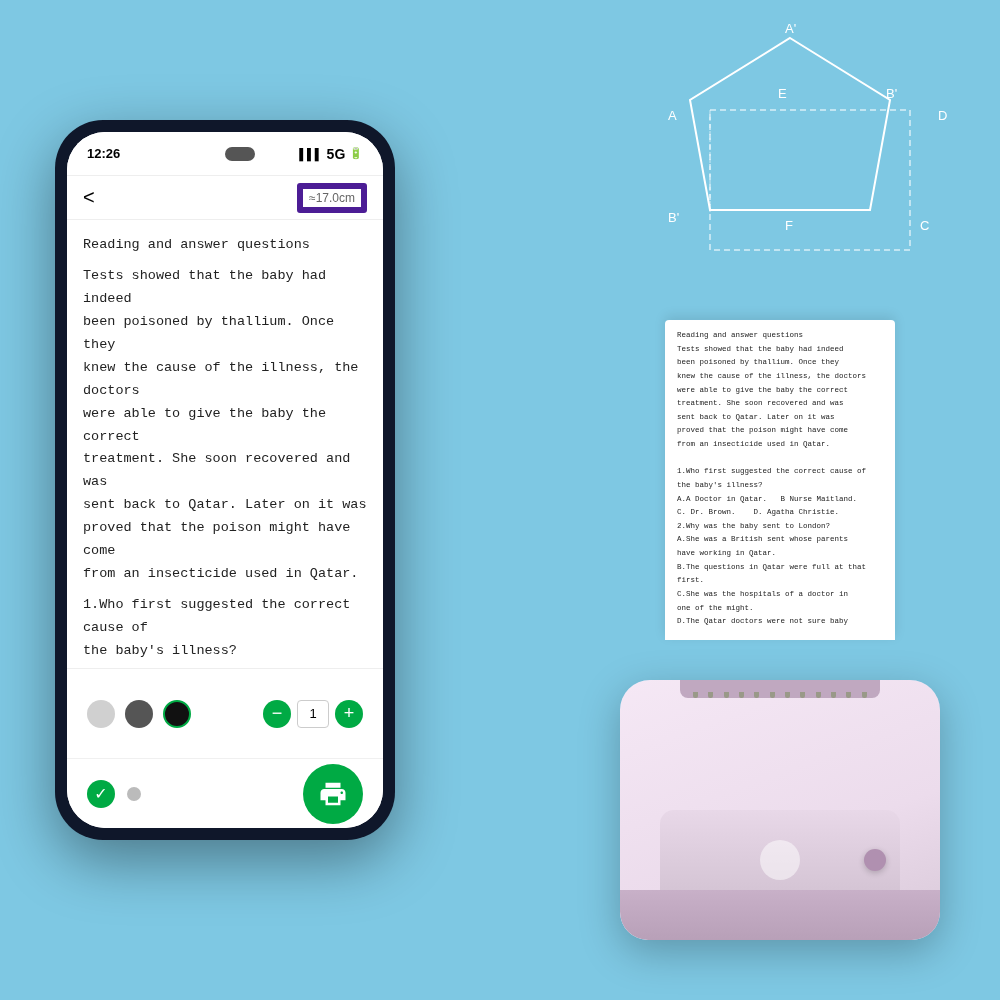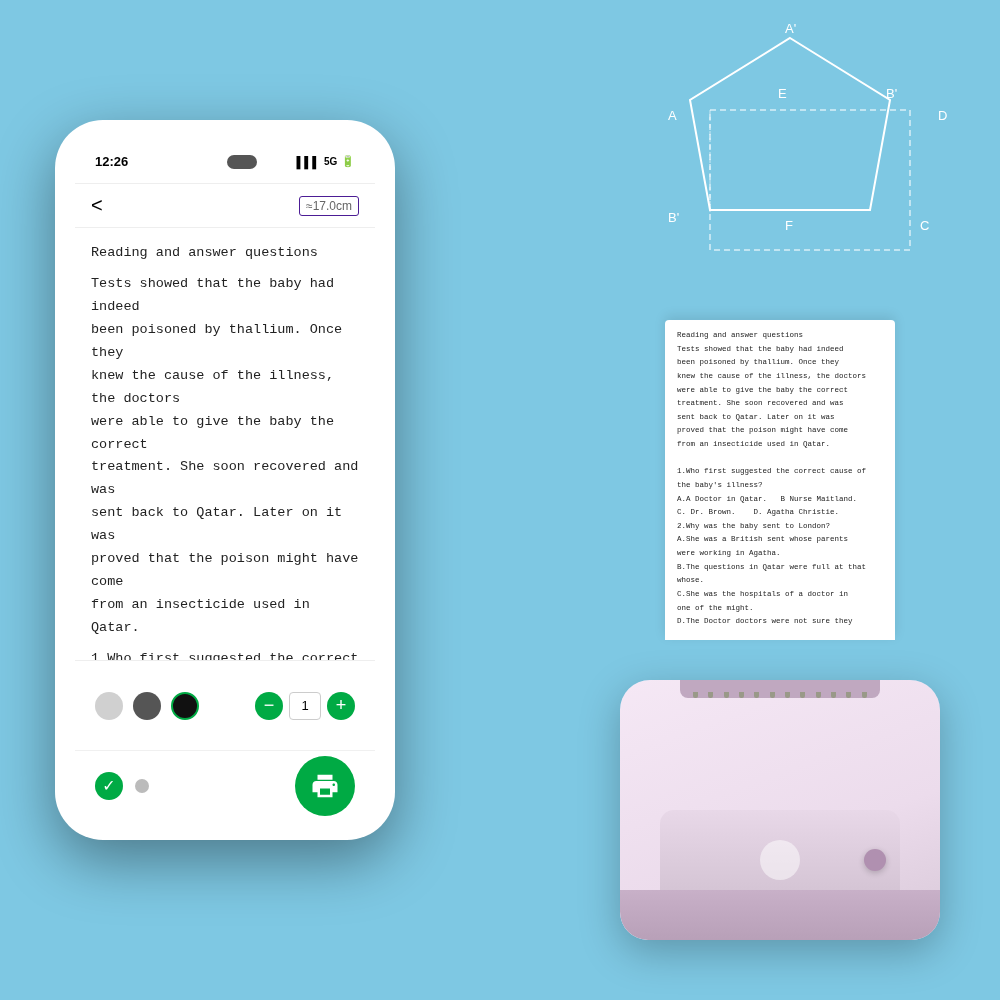--- a/index.html
+++ b/index.html
@@ -29,25 +29,25 @@
     .phone-container {
       position: absolute;
       left: 55px;
       top: 120px;
       width: 340px;
       height: 720px;
     }
     .phone-body {
       width: 100%;
       height: 100%;
-      background: #ffffff;
+      background: #0f172a;
       border-radius: 48px;
       position: relative;
       box-shadow: 0 20px 60px rgba(0,0,0,0.4);
-      padding: 20px;
+      padding: 12px;
     }
     .phone-screen {
       width: 100%;
       height: 100%;
       background: #fff;
       border-radius: 38px;
       overflow: hidden;
       display: flex;
       flex-direction: column;
     }
@@ -78,21 +78,21 @@
     }
     .phone-back-btn {
       font-size: 20px;
       color: #000;
       cursor: pointer;
     }
     .phone-ruler-label {
       margin-left: auto;
       font-size: 12px;
       color: #666;
-      border: 1px solid #4c1d95;
+      border: 6px solid #4c1d95;
       padding: 2px 6px;
       border-radius: 3px;
     }
     .phone-content {
       flex: 1;
       overflow: hidden;
       padding: 14px 16px 8px;
     }
     .phone-text {
       font-size: 13.5px;
@@ -315,21 +315,21 @@
 
 <div class="phone-container">
   <div class="phone-body">
     <div class="phone-screen">
 
       <div class="phone-notch-bar">
         <span class="notch-time">12:26</span>
         <div style="width:30px;height:14px;background:#555;border-radius:14px;margin-left:60px;"></div>
         <div class="notch-icons">
           <span>▌▌▌</span>
-          <span style="font-size:10px;">5G</span>
+          <span style="font-size:14px;">5G</span>
           <span>🔋</span>
         </div>
       </div>
 
       <div class="phone-nav-bar">
         <span class="phone-back-btn">&lt;</span>
         <span class="phone-ruler-label">≈17.0cm</span>
       </div>
 
       <div class="phone-content">
@@ -379,26 +379,26 @@
       <p>sent back to Qatar. Later on it was</p>
       <p>proved that the poison might have come</p>
       <p>from an insecticide used in Qatar.</p>
       <p>&nbsp;</p>
       <p>1.Who first suggested the correct cause of</p>
       <p>the baby's illness?</p>
       <p>A.A Doctor in Qatar.&nbsp;&nbsp;&nbsp;B Nurse Maitland.</p>
       <p>C. Dr. Brown.&nbsp;&nbsp;&nbsp;&nbsp;D. Agatha Christie.</p>
       <p>2.Why was the baby sent to London?</p>
       <p>A.She was a British sent whose parents</p>
-      <p>were working in Agatha.</p>
+      <p>have working in Qatar.</p>
       <p>B.The questions in Qatar were full at that</p>
-      <p>whose.</p>
+      <p>first.</p>
       <p>C.She was the hospitals of a doctor in</p>
       <p>one of the might.</p>
-      <p>D.The Doctor doctors were not sure they</p>
+      <p>D.The Qatar doctors were not sure baby</p>
     </div>
   </div>
 
   <div class="printer-body">
     <div class="printer-outer">
       <div class="printer-paper-slot">
         <div class="printer-slot-teeth">
           <div class="tooth"></div>
           <div class="tooth"></div>
           <div class="tooth"></div>

